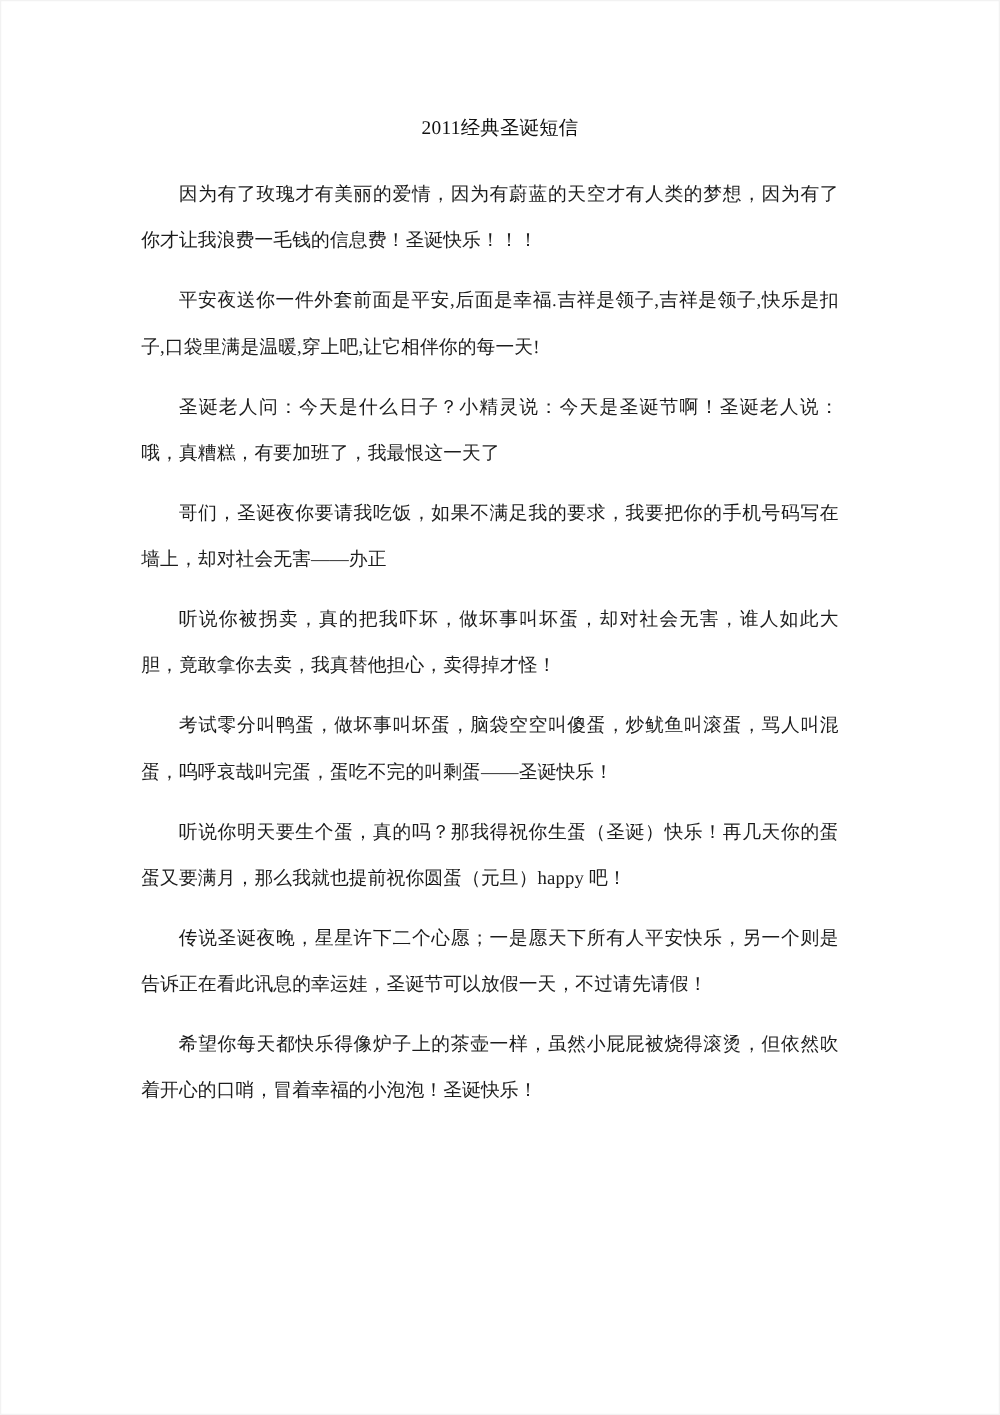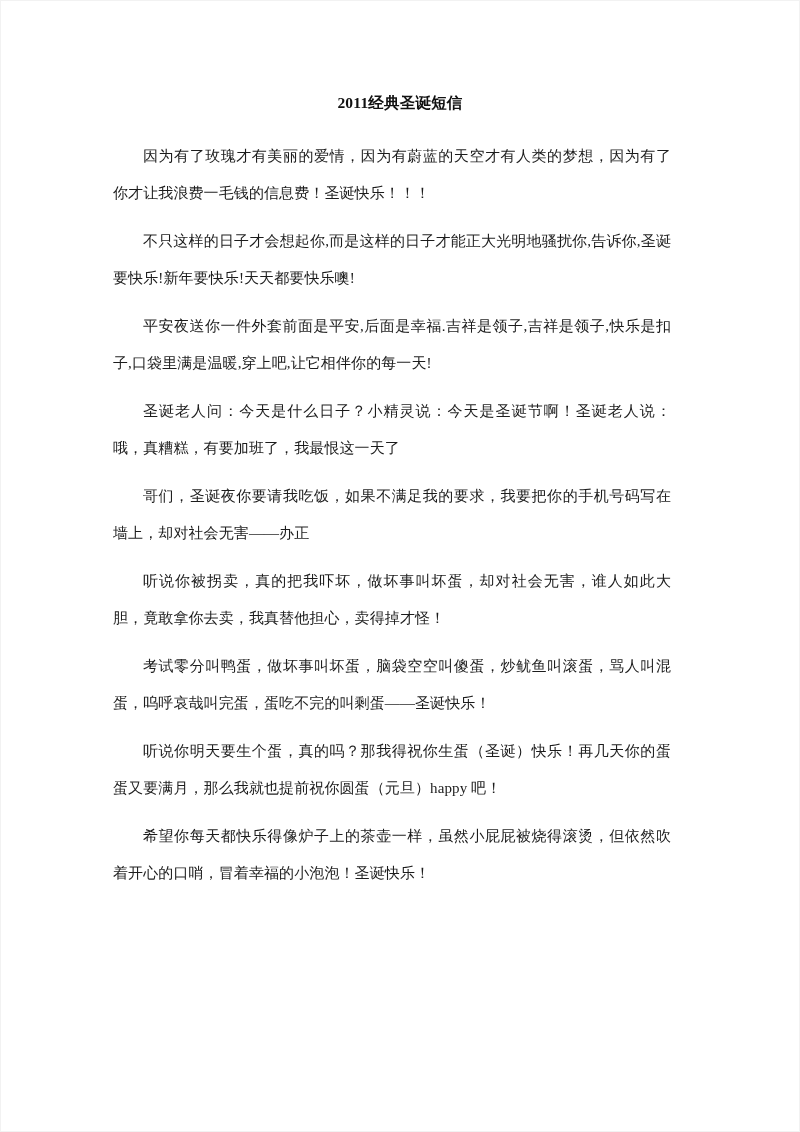--- a/index.html
+++ b/index.html
@@ -35,21 +35,21 @@
   .content {
     position: absolute;
     left: 113px;
     top: 0;
     width: 574px;
   }
   .doc-title {
     margin: 0;
     padding: 0;
     text-align: center;
-    font-weight: bold;
+    font-weight: normal;
     font-size: 15.5px;
     line-height: 22px;
     letter-spacing: 0.2px;
     padding-top: 92px;
     color: #111111;
   }
   .paragraphs {
     margin-top: 24px;
   }
   p.para {
@@ -73,24 +73,24 @@
 
 <div class="page">
   <div class="page-frame"></div>
 
   <div class="content">
 
     <h1 class="doc-title">2011经典圣诞短信</h1>
 
     <div class="paragraphs">
       <p class="para">因为有了玫瑰才有美丽的爱情，因为有蔚蓝的天空才有人类的梦想，因为有了你才让我浪费一毛钱的信息费！圣诞快乐！！！</p>
-      <p class="para">不只这样的日子才会想起你,而是这样的日子才能正大光明地骚扰你,告诉你,圣诞要快乐!新年要快乐!天天都要快乐噢!</p>
       <p class="para">平安夜送你一件外套前面是平安,后面是幸福.吉祥是领子,吉祥是领子,快乐是扣子,口袋里满是温暖,穿上吧,让它相伴你的每一天!</p>
       <p class="para">圣诞老人问：今天是什么日子？小精灵说：今天是圣诞节啊！圣诞老人说：哦，真糟糕，有要加班了，我最恨这一天了</p>
       <p class="para">哥们，圣诞夜你要请我吃饭，如果不满足我的要求，我要把你的手机号码写在墙上，却对社会无害——办正</p>
       <p class="para">听说你被拐卖，真的把我吓坏，做坏事叫坏蛋，却对社会无害，谁人如此大胆，竟敢拿你去卖，我真替他担心，卖得掉才怪！</p>
       <p class="para">考试零分叫鸭蛋，做坏事叫坏蛋，脑袋空空叫傻蛋，炒鱿鱼叫滚蛋，骂人叫混蛋，呜呼哀哉叫完蛋，蛋吃不完的叫剩蛋——圣诞快乐！</p>
       <p class="para">听说你明天要生个蛋，真的吗？那我得祝你生蛋（圣诞）快乐！再几天你的蛋蛋又要满月，那么我就也提前祝你圆蛋（元旦）happy 吧！</p>
+      <p class="para">传说圣诞夜晚，星星许下二个心愿；一是愿天下所有人平安快乐，另一个则是告诉正在看此讯息的幸运娃，圣诞节可以放假一天，不过请先请假！</p>
       <p class="para">希望你每天都快乐得像炉子上的茶壶一样，虽然小屁屁被烧得滚烫，但依然吹着开心的口哨，冒着幸福的小泡泡！圣诞快乐！</p>
     </div>
 
   </div>
 </div>
 
 </body></html>

